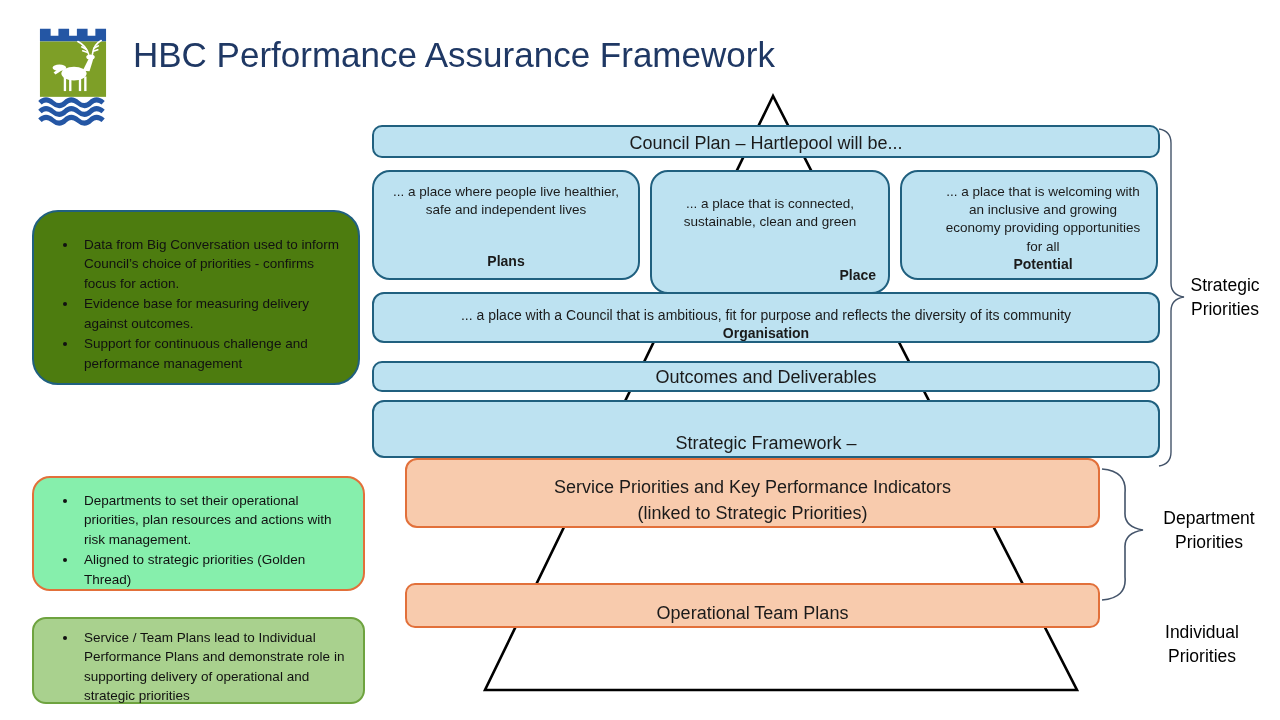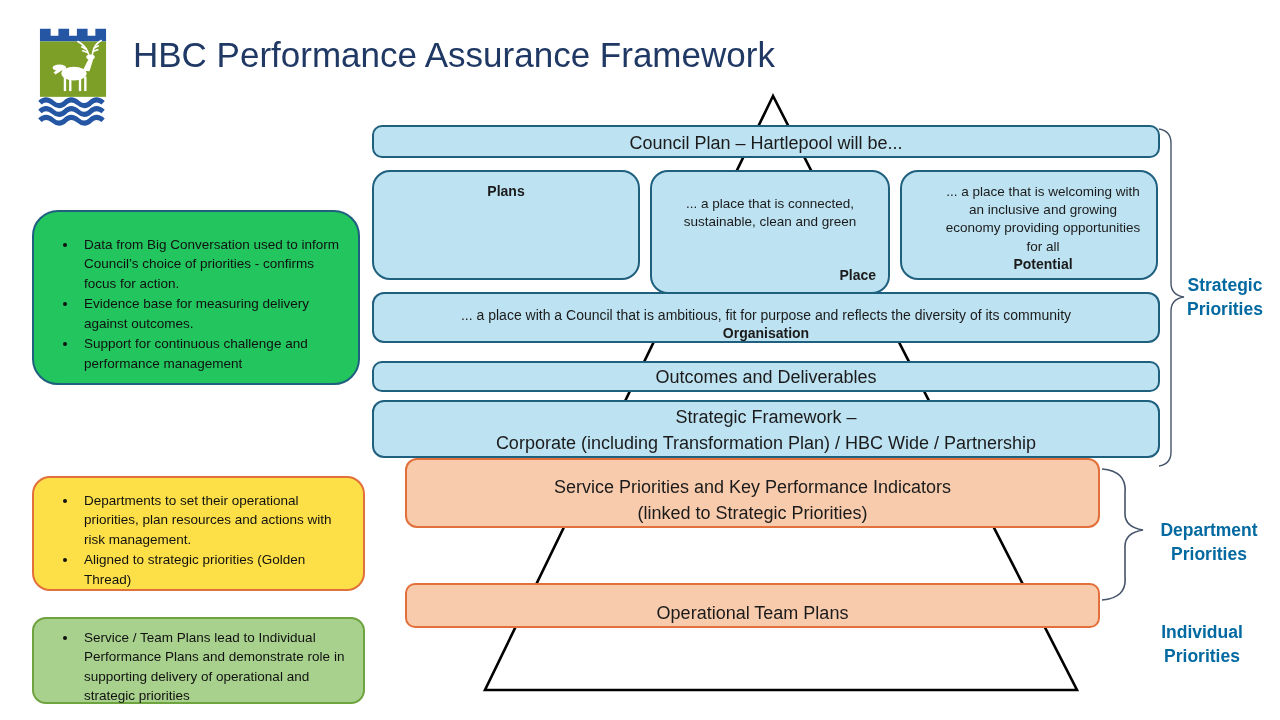--- a/index.html
+++ b/index.html
@@ -20,28 +20,28 @@
   }
   .bx .big{font-size:18px;line-height:1.45;}
   .bx .small{font-size:13.5px;line-height:1.35;}
   .bx .lbl{font-size:14px;font-weight:bold;}
   .orange{background:#F8CBAD;border-color:#E2703A;}
   .green{background:#A9D18E;border-color:#6EA33F;}
   .pillar{justify-content:space-between;padding:11px 12px 9px;border-radius:18px;}
   
   .callout{
     position:absolute;box-sizing:border-box;z-index:3;color:#111;
-    background:#22c55e;border:2.5px solid #20607F;
+    background:#4d7c0f;border:2.5px solid #20607F;
   }
   .callout ul{margin:0;padding:0 6px 0 30px;list-style:disc;}
   .callout li{font-size:13.5px;line-height:1.44;padding-left:6px;margin:0 0 1px 0;}
   
   .side-label{
-    position:absolute;z-index:3;text-align:center;font-weight:bold;
-    font-size:17.5px;line-height:1.35;color:#0369a1;
+    position:absolute;z-index:3;text-align:center;font-weight:normal;
+    font-size:17.5px;line-height:1.35;color:#000000;
   }
   #bg-lines{position:absolute;left:0;top:0;z-index:1;}
 </style>
 </head>
 <body>
 
 <div id="stage">
 
   <svg id="bg-lines" width="1280" height="720" viewBox="0 0 1280 720">
     <polygon points="773,96 485,690 1077,690" fill="none" stroke="#000000" stroke-width="2.6"></polygon>
@@ -85,20 +85,21 @@
     </svg>
   </div>
 
   <div class="abs" id="title">HBC Performance Assurance Framework</div>
 
   <div class="bx" style="left:372px;top:125px;width:788px;height:33px;border-radius:10px;">
     <div class="big">Council Plan – Hartlepool will be...</div>
   </div>
 
   <div class="bx pillar" style="left:372px;top:170px;width:268px;height:110px;">
+    <div class="small">... a place where people live healthier, safe and independent lives</div>
     <div class="lbl">Plans</div>
   </div>
 
   <div class="bx pillar" style="left:650px;top:170px;width:240px;height:124px;align-items:flex-end;">
     <div class="small" style="margin-top:12px;">... a place that is connected, sustainable, clean and green</div>
     <div class="lbl">Place</div>
   </div>
 
   <div class="bx pillar" style="left:900px;top:170px;width:258px;height:110px;padding-left:40px;">
     <div class="small">... a place that is welcoming with an inclusive and growing economy providing opportunities for all</div>
@@ -109,60 +110,59 @@
     <div class="small" style="font-size:14px;">... a place with a Council that is ambitious, fit for purpose and reflects the diversity of its community</div>
     <div class="lbl">Organisation</div>
   </div>
 
   <div class="bx" style="left:372px;top:361px;width:788px;height:31px;border-radius:10px;">
     <div class="big">Outcomes and Deliverables</div>
   </div>
 
   <div class="bx" style="left:372px;top:400px;width:788px;height:58px;border-radius:12px;">
     <div class="big">Strategic Framework –</div>
-    <div class="big">Corporate (including Transformation Plan) / HBC Wide / Partnership</div>
   </div>
 
   <div class="bx orange" style="left:405px;top:458px;width:695px;height:70px;border-radius:12px;">
     <div class="big">Service Priorities and Key Performance Indicators</div>
     <div class="big">(linked to Strategic Priorities)</div>
   </div>
 
   <div class="bx orange" style="left:405px;top:583px;width:695px;height:45px;border-radius:10px;">
     <div class="big">Operational Team Plans</div>
   </div>
 
 
   <div class="callout" style="left:32px;top:210px;width:328px;height:175px;border-radius:26px;padding:23px 10px 10px 14px;">
     <ul>
       <li>Data from Big Conversation used to inform Council’s choice of priorities - confirms focus for action.</li>
       <li>Evidence base for measuring delivery against outcomes.</li>
       <li>Support for continuous challenge and performance management</li>
     </ul>
   </div>
 
-  <div class="callout orange" style="left:32px;top:476px;width:333px;height:115px;border-radius:18px;padding:13px 10px 8px 14px;background:#fde047;border-color:#E2703A;">
+  <div class="callout orange" style="left:32px;top:476px;width:333px;height:115px;border-radius:18px;padding:13px 10px 8px 14px;background:#86efac;border-color:#E2703A;">
     <ul>
       <li>Departments to set their operational priorities, plan resources and actions with risk management.</li>
       <li>Aligned to strategic priorities (Golden Thread)</li>
     </ul>
   </div>
 
   <div class="callout green" style="left:32px;top:617px;width:333px;height:87px;border-radius:14px;padding:9px 8px 6px 14px;background:#A9D18E;border-color:#6EA33F;">
     <ul>
       <li>Service / Team Plans lead to Individual Performance Plans and demonstrate role in supporting delivery of operational and strategic priorities</li>
     </ul>
   </div>
 
   <div class="side-label" style="left:1172px;top:274px;width:106px;">
     <div>Strategic</div>
     <div>Priorities</div>
   </div>
 
-  <div class="side-label" style="left:1146px;top:519px;width:126px;">
+  <div class="side-label" style="left:1146px;top:507px;width:126px;">
     <div>Department</div>
     <div>Priorities</div>
   </div>
 
   <div class="side-label" style="left:1146px;top:621px;width:112px;">
     <div>Individual</div>
     <div>Priorities</div>
   </div>
 
 </div>

